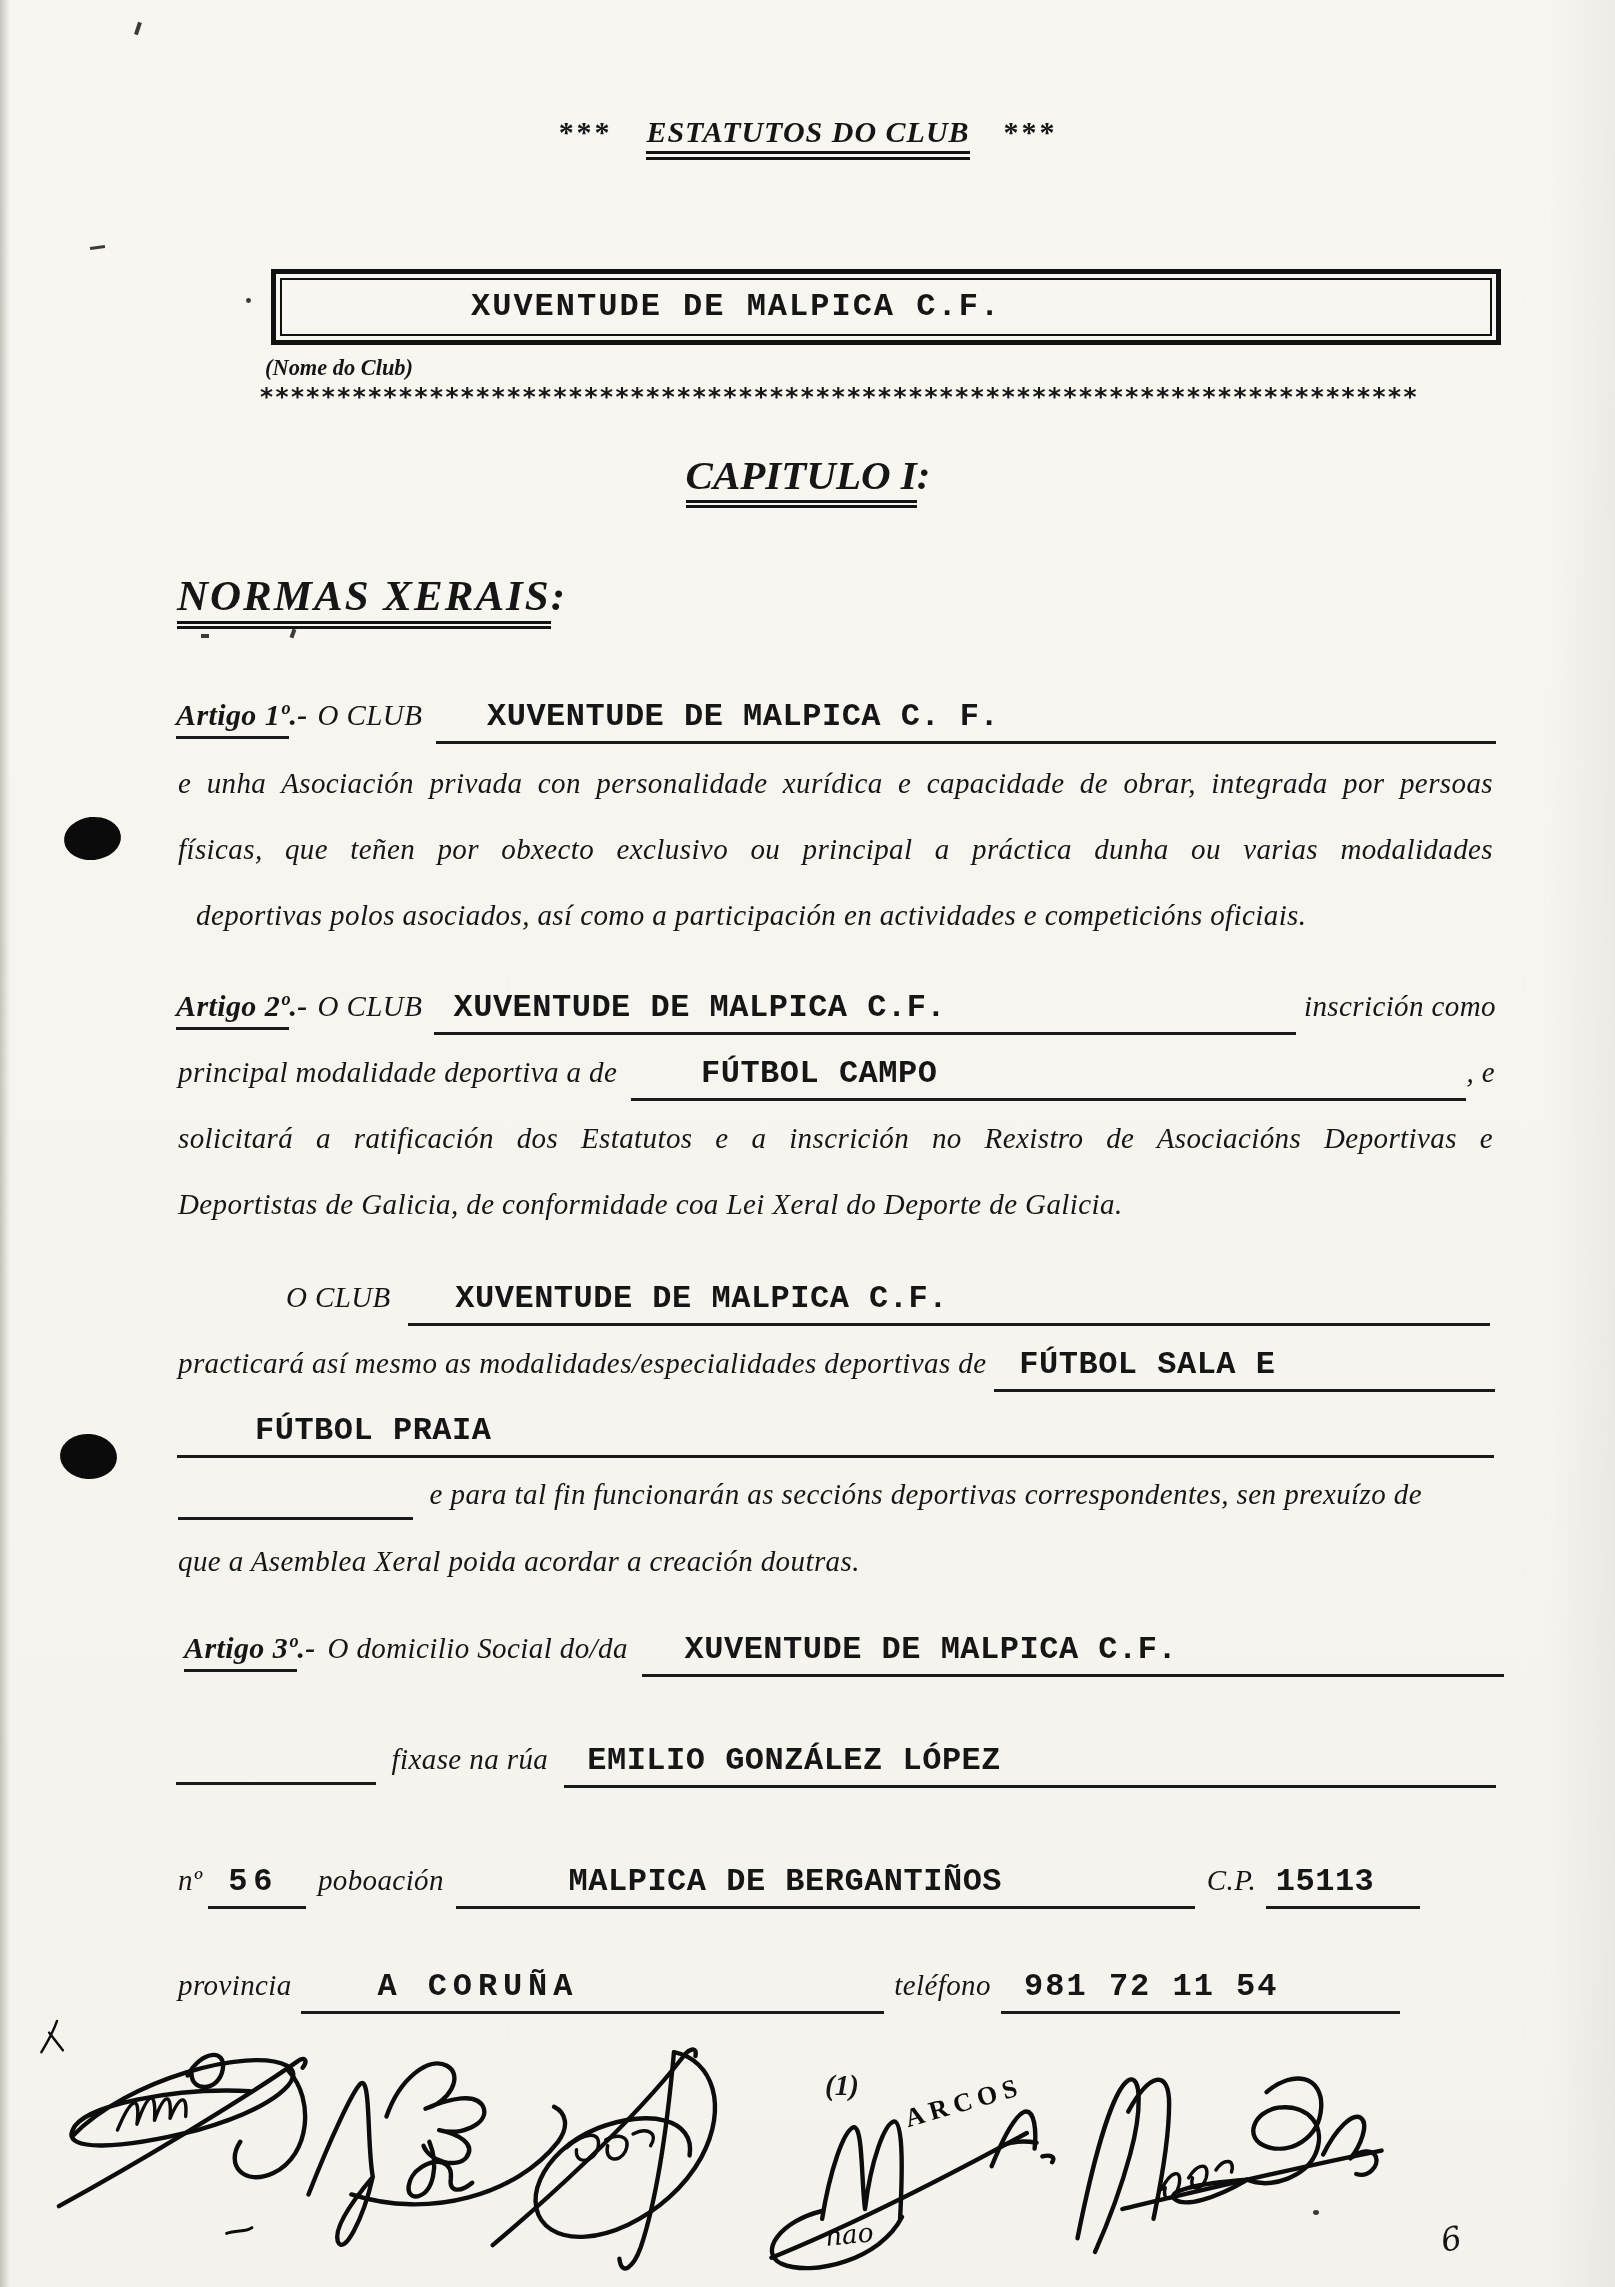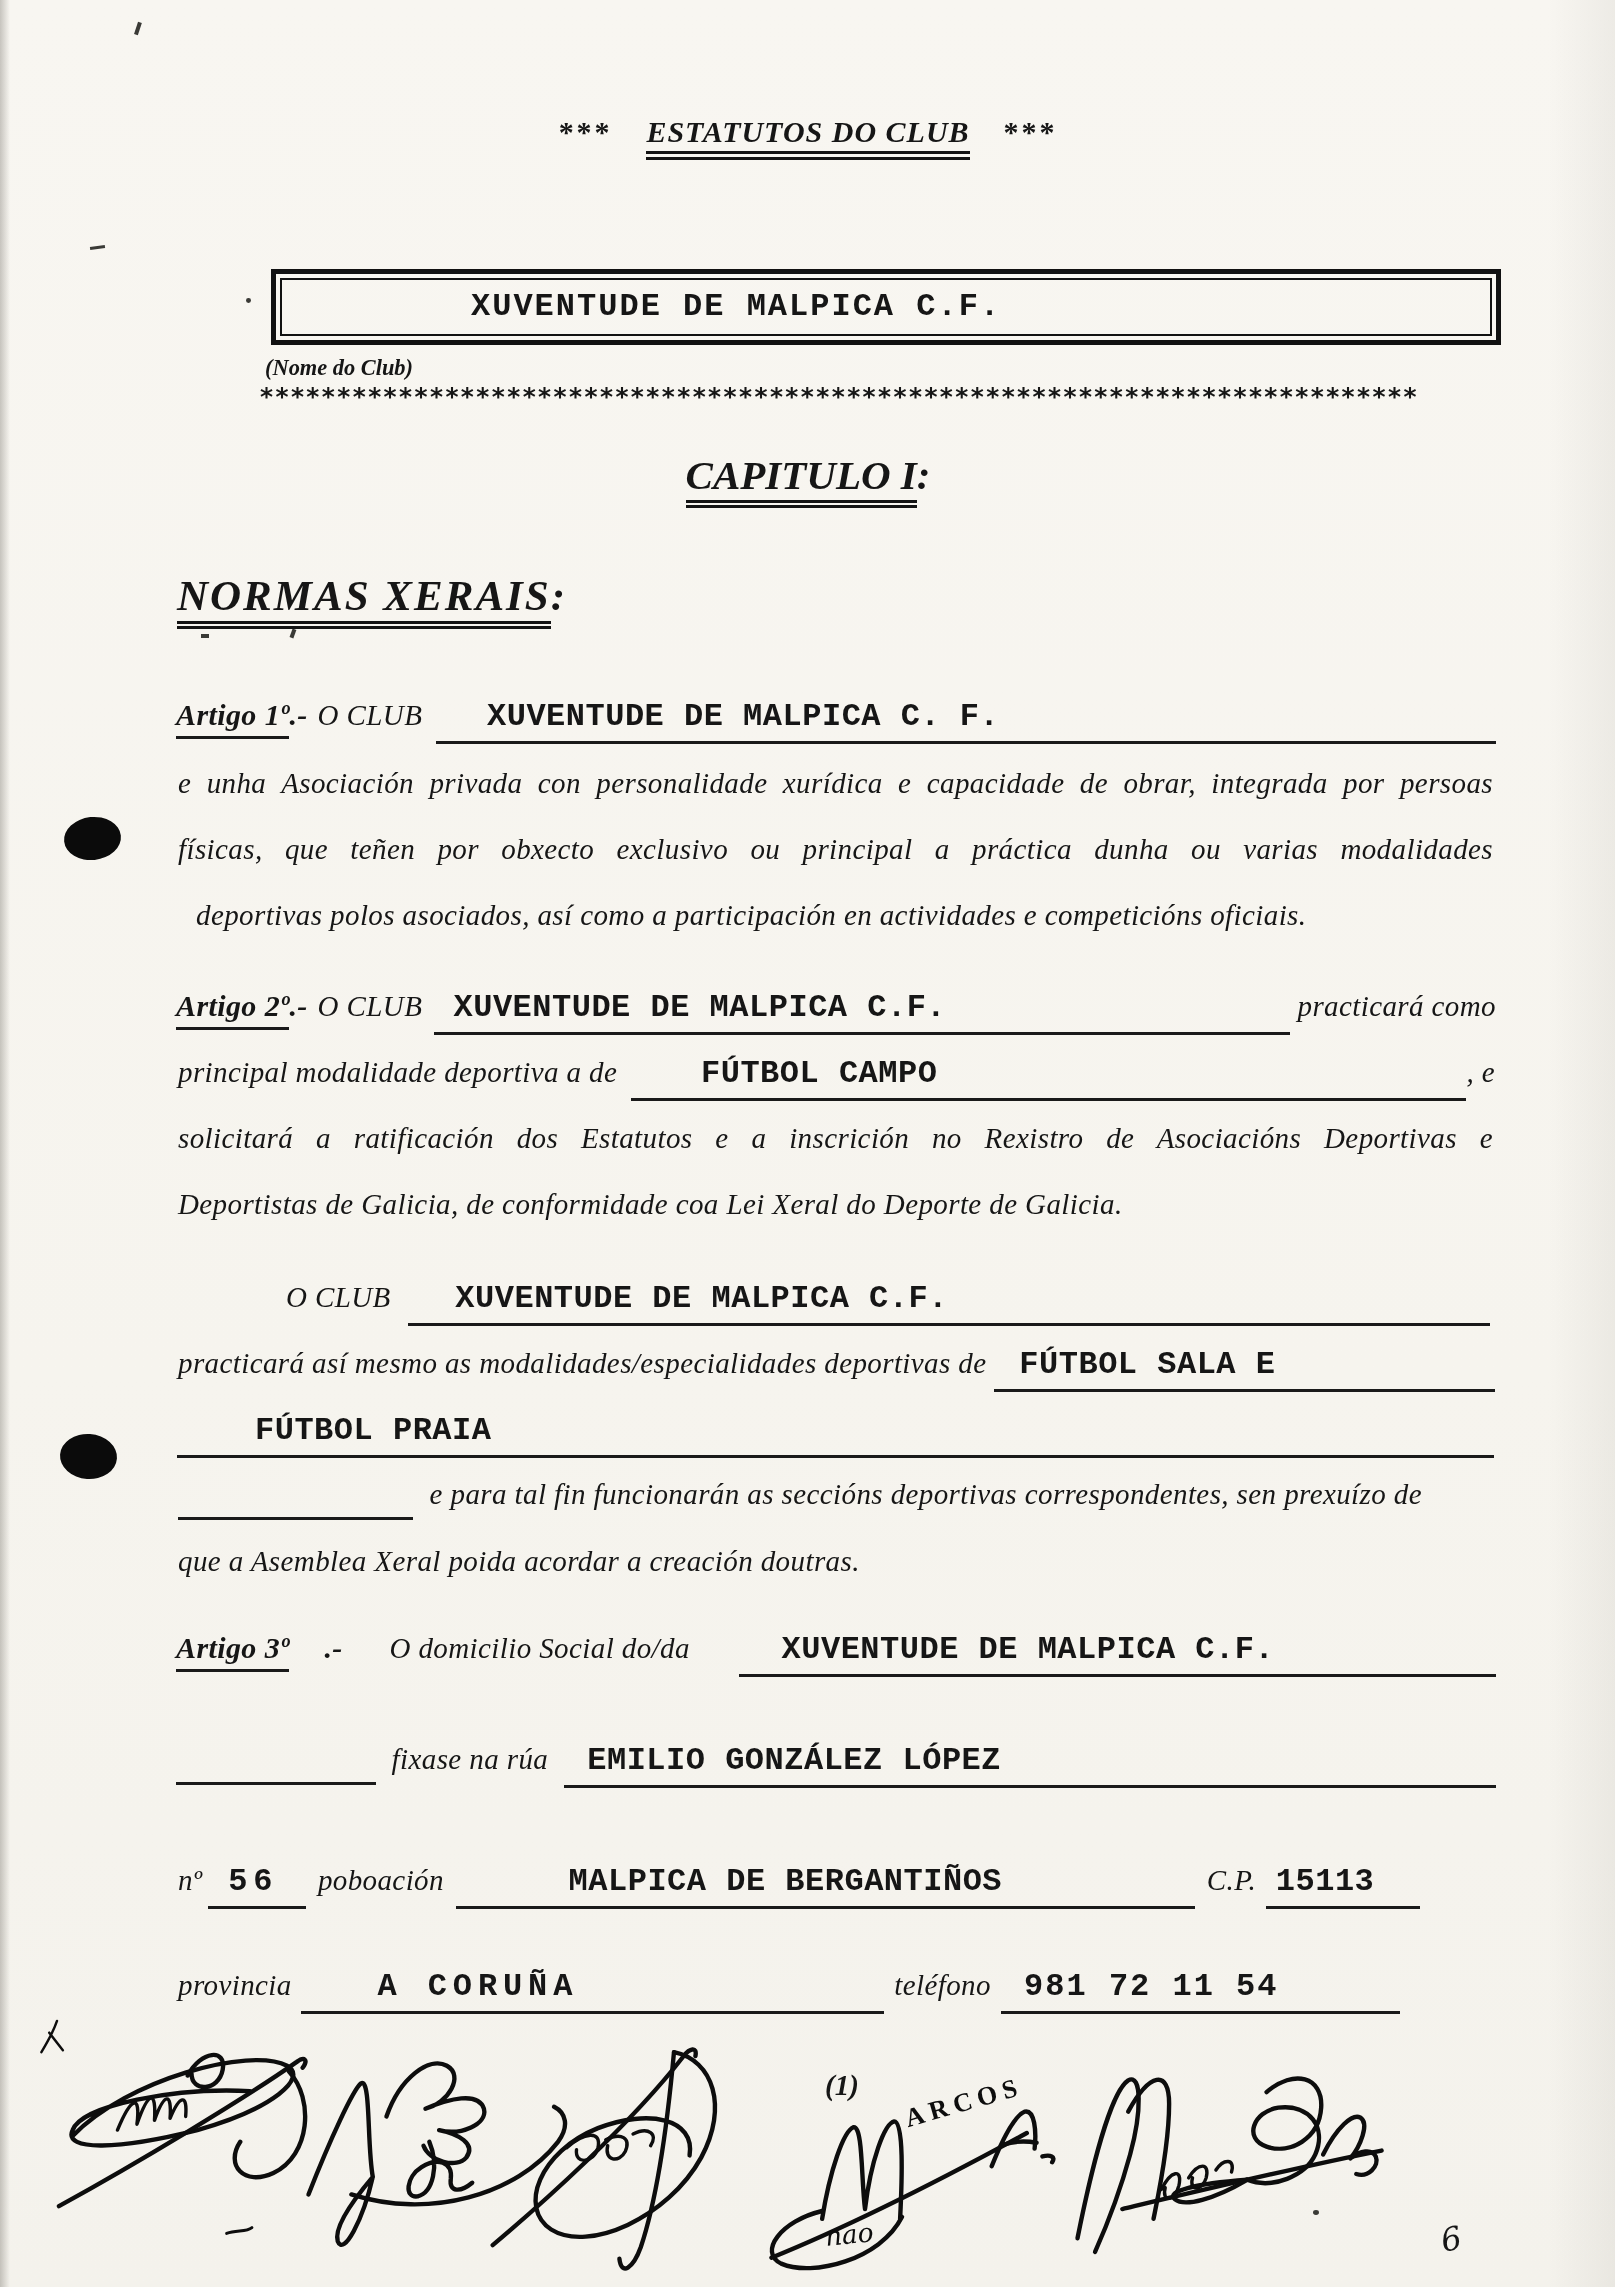--- a/index.html
+++ b/index.html
@@ -103,21 +103,21 @@
   </div>
   <div class="line just" style="left:178px;top:767px;width:1315px;">e unha Asociación privada con personalidade xurídica e capacidade de obrar, integrada por persoas</div>
   <div class="line just" style="left:178px;top:833px;width:1315px;">físicas, que teñen por obxecto exclusivo ou principal a práctica dunha ou varias modalidades</div>
   <div class="line" style="left:196px;top:899px;">deportivas polos asociados, así como a participación en actividades e competicións oficiais.</div>
 
   <div class="line" style="left:176px;top:989px;width:1320px;">
     <span class="art-label">Artigo 2º</span>
     <span class="dash">.-</span>
     <span style="margin:0 11.7px 0 9.8px;">O CLUB</span>
     <span class="blank grow"><span class="mono" style="padding-left:19.5px;">XUVENTUDE DE MALPICA C.F.</span></span>
-    <span style="margin-left:7.8px;">practicará como</span>
+    <span style="margin-left:7.8px;">inscrición como</span>
   </div>
   <div class="line just" style="left:178px;top:1122px;width:1315px;">solicitará a ratificación dos Estatutos e a inscrición no Rexistro de Asociacións Deportivas e</div>
   <div class="line" style="left:178px;top:1055px;width:1317px;">
     <span>principal modalidade deportiva a de</span>
     <span class="blank grow" style="margin-left:13.7px;"><span class="mono" style="padding-left:70px;">FÚTBOL CAMPO</span></span>
     <span>, e</span>
   </div>
   <div class="line" style="left:178px;top:1188px;">Deportistas de Galicia, de conformidade coa Lei Xeral do Deporte de Galicia.</div>
 
   <div class="line" style="left:286px;top:1280px;width:1204px;">
@@ -130,21 +130,21 @@
   </div>
   <div class="line" style="left:177px;top:1412px;width:1317px;">
     <span class="blank grow"><span class="mono" style="padding-left:78px;">FÚTBOL PRAIA</span></span>
   </div>
   <div class="line" style="left:178px;top:1478px;width:1317px;">
     <span class="blank" style="width:235px;"></span>
     <span style="margin-left:16.6px;">e para tal fin funcionarán as seccións deportivas correspondentes, sen prexuízo de</span>
   </div>
   <div class="line" style="left:178px;top:1545px;">que a Asemblea Xeral poida acordar a creación doutras.</div>
 
-  <div class="line" style="left:176px;top:1631px;width:1320px;gap:35px;">
+  <div class="line" style="left:184px;top:1631px;width:1320px;">
     <span class="art-label">Artigo 3º</span>
     <span class="dash">.-</span>
     <span style="margin:0 13.7px 0 11.7px;">O domicilio Social do/da</span>
     <span class="blank grow"><span class="mono" style="padding-left:43px;">XUVENTUDE DE MALPICA C.F.</span></span>
   </div>
   <div class="line" style="left:176px;top:1742px;width:1320px;">
     <span class="blank" style="width:200px;"></span>
     <span style="margin:0 15.6px;">fixase na rúa</span>
     <span class="blank grow"><span class="mono" style="padding-left:23.4px;">EMILIO GONZÁLEZ LÓPEZ</span></span>
   </div>

